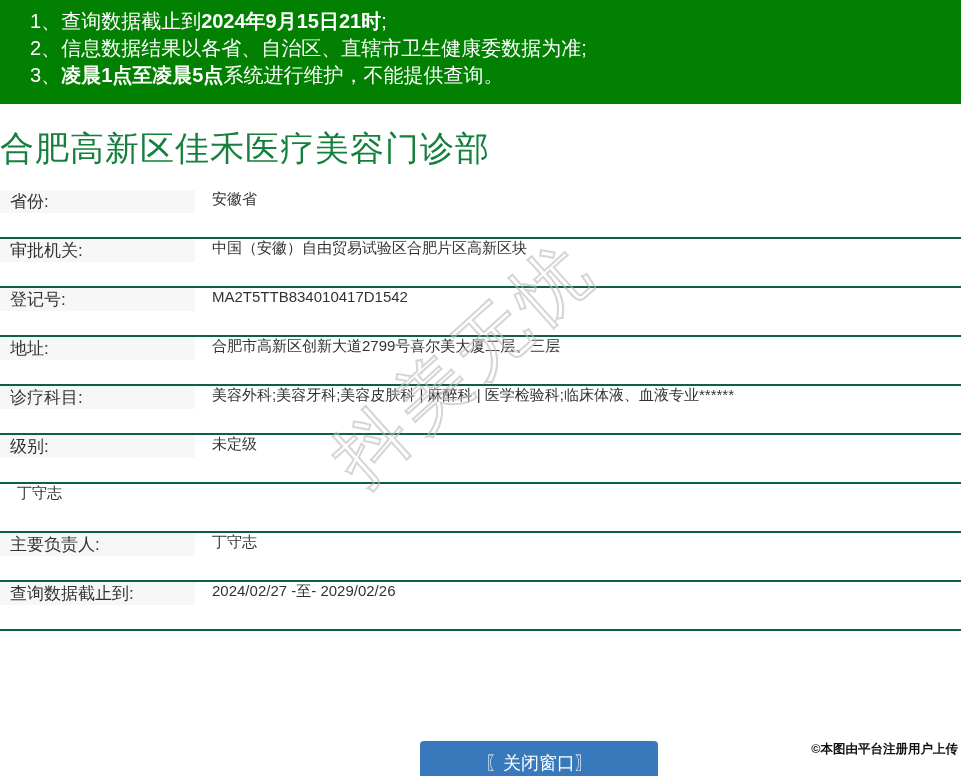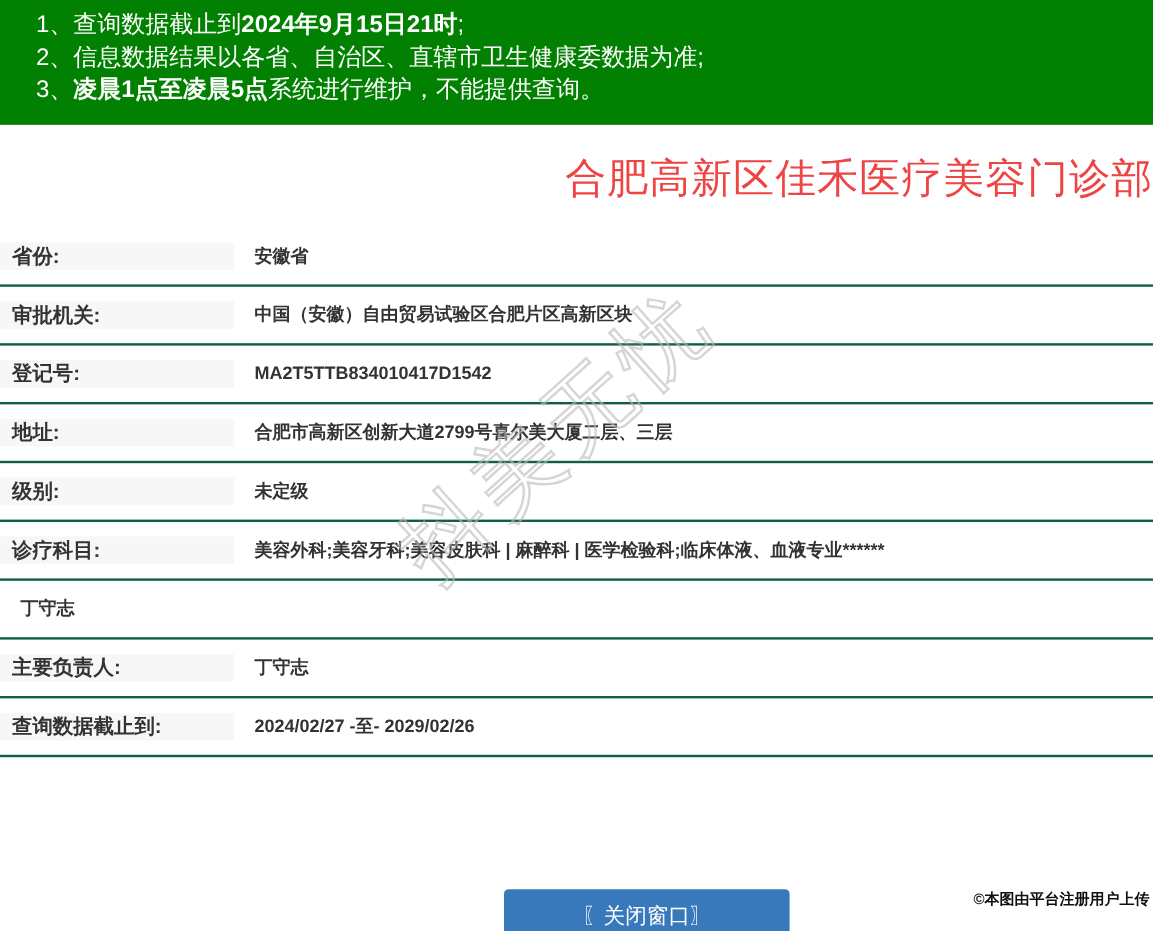--- a/index.html
+++ b/index.html
@@ -14,27 +14,27 @@
     font-family:"Liberation Sans","DejaVu Sans",sans-serif;color:var(--text);}
   body{position:relative;}
 
   
   .notice{background:var(--header-green);color:#fff;width:961px;height:104px;
     padding:8px 0 0 30px;font-size:20px;}
   .notice-line{line-height:27px;white-space:nowrap;}
   .notice-line b{font-weight:bold;}
 
   
-  .page-title{margin-top:22px;height:44px;text-align:right;font-size:34px;
-    font-weight:400;color:#ef4444;letter-spacing:1px;}
+  .page-title{margin-top:22px;height:44px;text-align:left;font-size:34px;
+    font-weight:400;color:#15803d;letter-spacing:1px;}
 
   
   .info-table{margin-top:20px;width:961px;}
-  .info-row{display:flex;align-items:center;height:49px;
-    border-bottom:2px solid var(--row-border-green);font-weight:bold;}
+  .info-row{display:flex;align-items:flex-start;height:49px;
+    border-bottom:2px solid var(--row-border-green);}
   .info-label{width:195px;background:var(--label-bg);display:flex;align-items:center;
     padding-left:10px;font-size:17px;color:#333;flex-shrink:0;}
   .info-value{display:flex;align-items:center;padding-left:17px;font-size:15px;color:#333;
     white-space:nowrap;}
 
   
   .watermark-diagonal{position:absolute;left:345px;top:434px;height:72px;
     font-size:72px;line-height:72px;letter-spacing:8px;white-space:nowrap;
     transform:rotate(-42deg);transform-origin:left center;
     color:rgba(255,255,255,0.08);-webkit-text-stroke:2px rgba(185,185,185,0.6);
@@ -73,26 +73,26 @@
   </div>
   <div class="info-row">
     <div class="info-label">登记号:</div>
     <div class="info-value">MA2T5TTB834010417D1542</div>
   </div>
   <div class="info-row">
     <div class="info-label">地址:</div>
     <div class="info-value">合肥市高新区创新大道2799号喜尔美大厦二层、三层</div>
   </div>
   <div class="info-row">
+    <div class="info-label">诊疗科目:</div>
+    <div class="info-value">美容外科;美容牙科;美容皮肤科 | 麻醉科 | 医学检验科;临床体液、血液专业******</div>
+  </div>
+  <div class="info-row">
     <div class="info-label">级别:</div>
     <div class="info-value">未定级</div>
-  </div>
-  <div class="info-row">
-    <div class="info-label">诊疗科目:</div>
-    <div class="info-value">美容外科;美容牙科;美容皮肤科 | 麻醉科 | 医学检验科;临床体液、血液专业******</div>
   </div>
   <div class="info-row">
     <div class="info-value">丁守志</div>
   </div>
   <div class="info-row">
     <div class="info-label">主要负责人:</div>
     <div class="info-value">丁守志</div>
   </div>
   <div class="info-row">
     <div class="info-label">查询数据截止到:</div>

